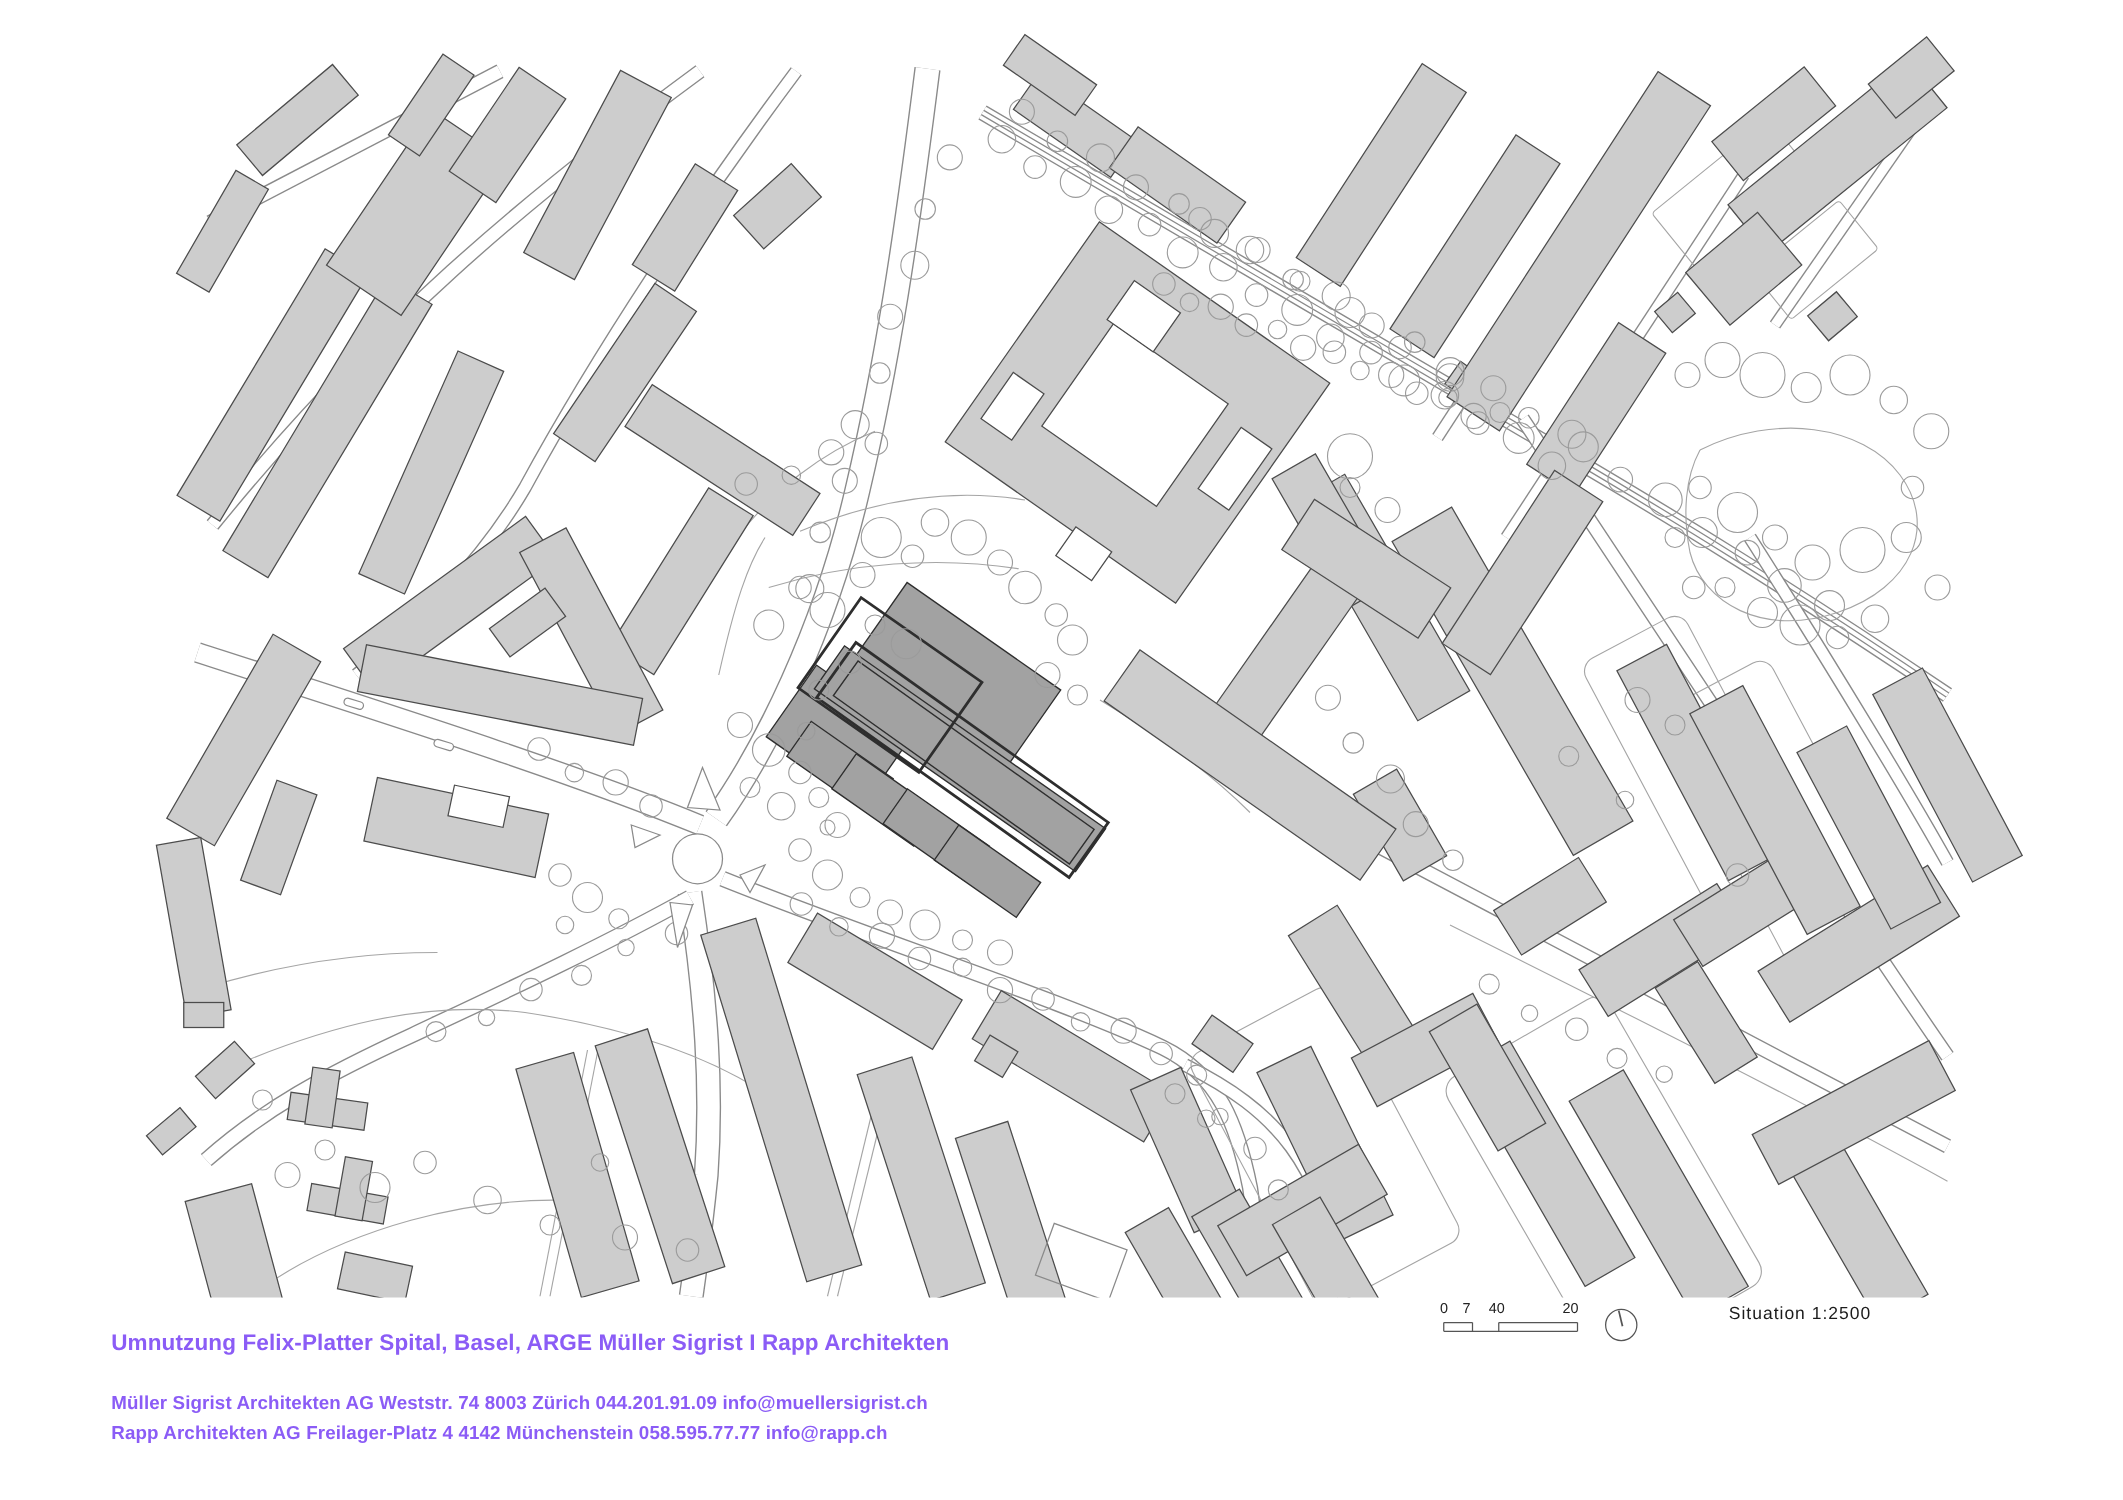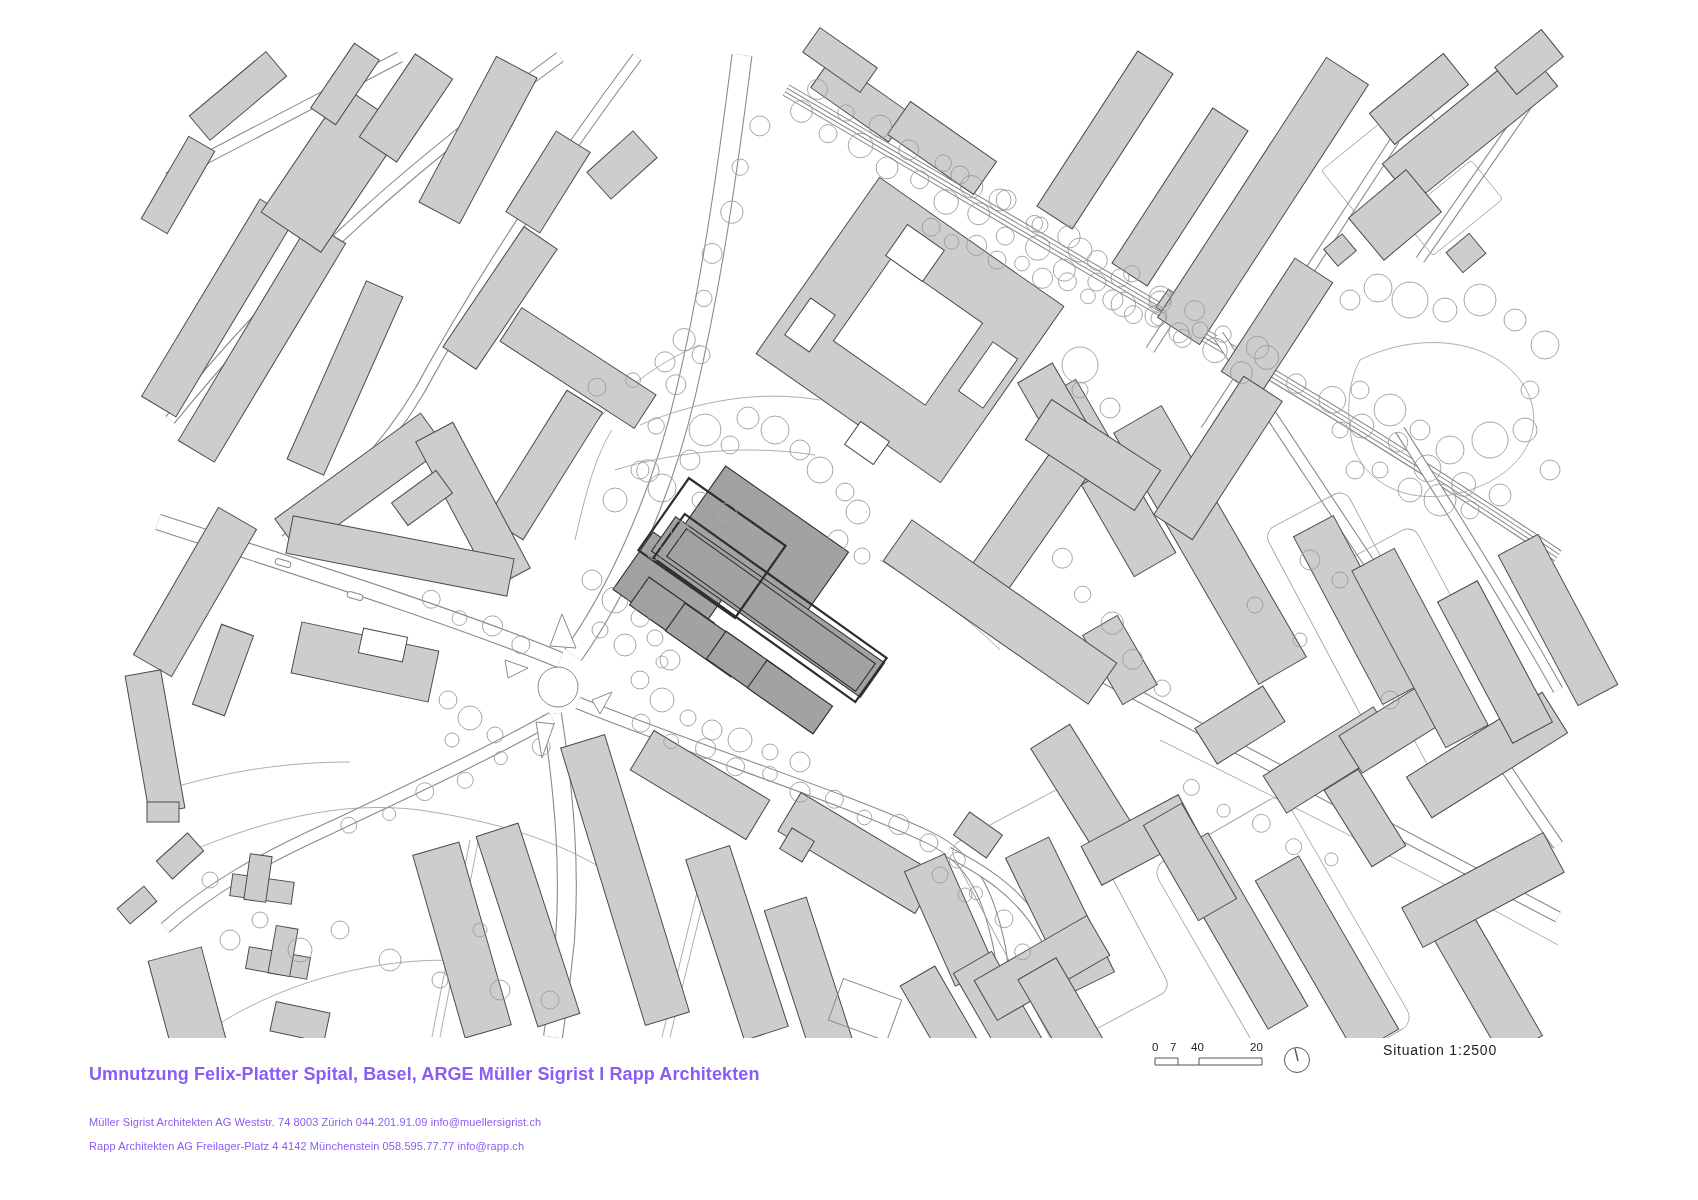--- a/index.html
+++ b/index.html
@@ -6,21 +6,21 @@
   .page{position:relative;width:1698px;height:1200px;background:#fff;overflow:hidden;
         font-family:"Liberation Sans",sans-serif;}
   #map-svg{position:absolute;left:0;top:0;}
   .legend{position:absolute;left:0;top:0;width:1698px;height:1200px;pointer-events:none;}
   #scalebar-svg{position:absolute;left:1140px;top:1038px;}
   .scale-tick{position:absolute;font-size:11.5px;color:#222;font-weight:400;}
   .situation-label{position:absolute;left:1383px;top:1042px;font-size:14px;font-weight:300;
         color:#1c1c1c;letter-spacing:0.8px;}
   .titleblock{position:absolute;left:48px;top:1064px;color:#8b5cf6;margin-left:41px;}
   .project-title{font-size:18px;font-weight:bold;letter-spacing:0.1px;}
-  .firm-lines{margin-top:26px;font-size:11px;font-weight:normal;line-height:23.5px;letter-spacing:0.1px;}
+  .firm-lines{margin-top:26px;font-size:15px;font-weight:bold;line-height:23.5px;letter-spacing:0.1px;}
 </style>
 </head>
 <body>
 
 <div class="page">
 
   <svg id="map-svg" width="1698" height="1038" viewBox="0 0 1698 1038">
       <path d="M 742,55 C 725,190 710,290 686,392 C 660,505 612,600 573,655" fill="none" stroke="#8a8a8a" stroke-width="21" stroke-linejoin="round"></path>
       <path d="M 742,55 C 725,190 710,290 686,392 C 660,505 612,600 573,655" fill="none" stroke="#ffffff" stroke-width="18.8" stroke-linejoin="round"></path>
       <path d="M 552,714 C 565,800 570,870 565,940 C 560,990 556,1015 553,1037" fill="none" stroke="#8a8a8a" stroke-width="20" stroke-linejoin="round"></path>

